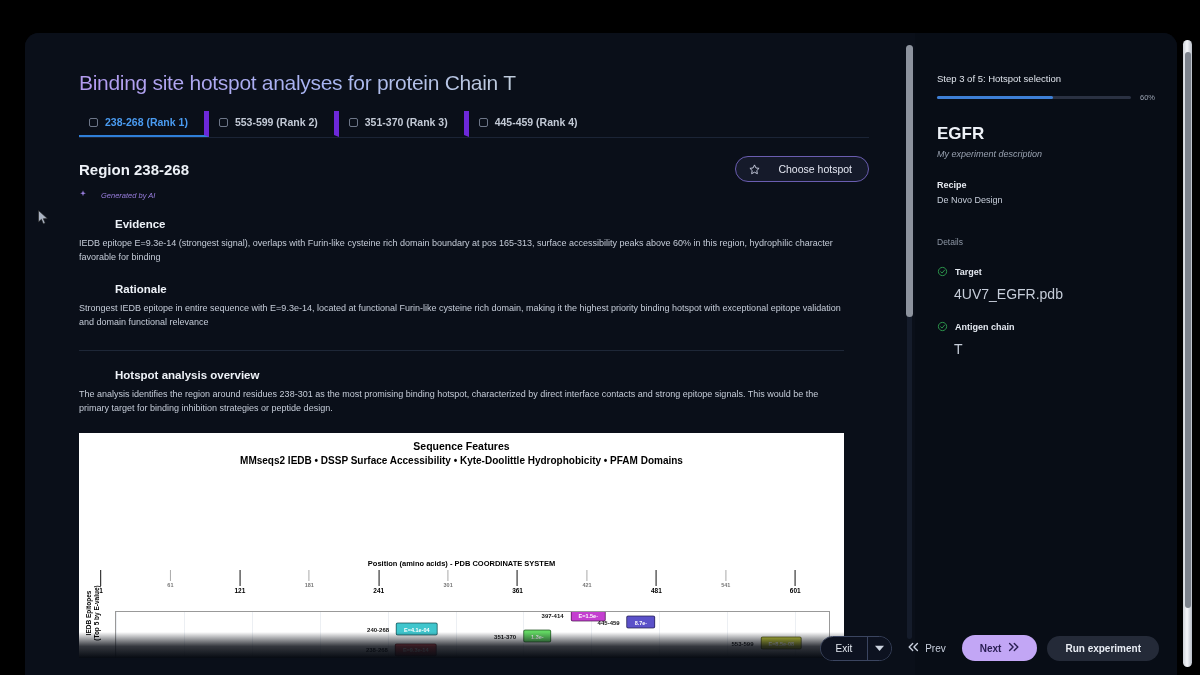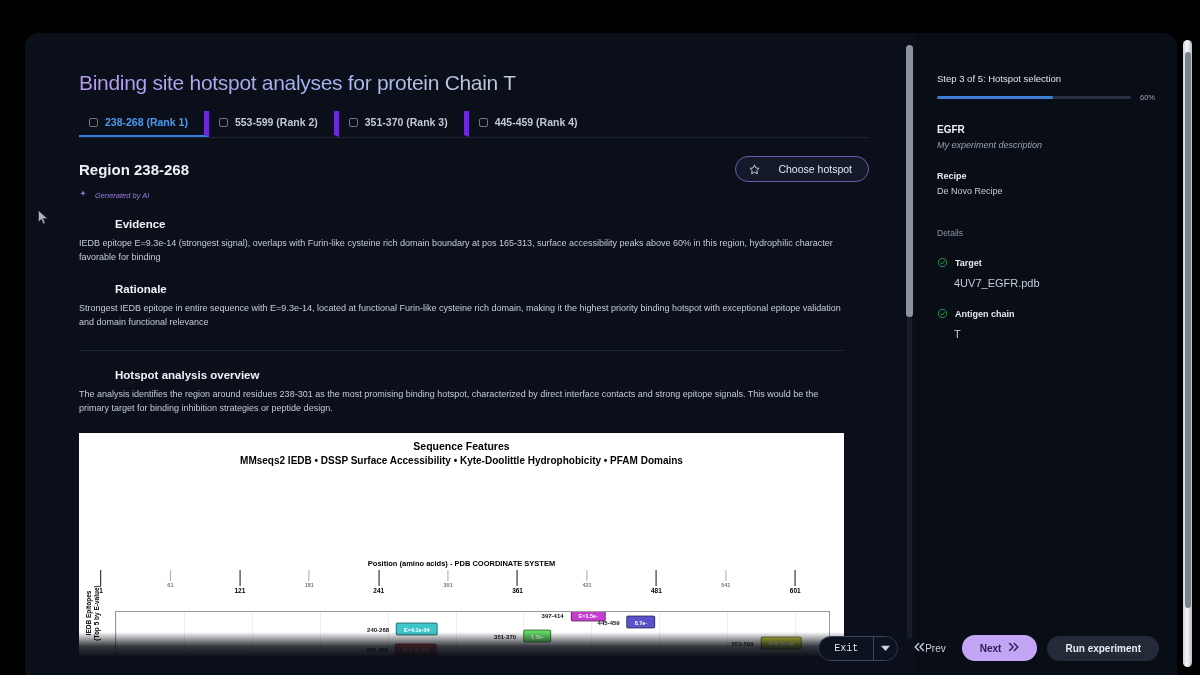--- a/index.html
+++ b/index.html
@@ -96,21 +96,21 @@
     border-radius: 16px;
     background: #151a2a;
     color: #e4e7f2;
     font-size: 10.5px;
     padding: 6px 16px 6px 13px;
     cursor: pointer;
   }
   #choose-hotspot svg { display:block; }
 
   #gen-by-ai {
-    display: flex; align-items: center; gap: 8px;
+    display: flex; align-items: center; gap: 14px;
     margin-top: 8px;
     font-size: 7.5px;
     font-style: italic;
     color: #9a7fe0;
   }
 
   .sec-head {
     font-size: 11.5px;
     font-weight: bold;
     color: #eef2f8;
@@ -233,47 +233,47 @@
     background: #080d16;
     padding: 40px 22px 0 22px;
     flex: none;
   }
   #step-label { font-size: 9.5px; color: #dfe4ec; }
   #progress-row { display: flex; align-items: center; gap: 9px; margin-top: 9px; }
   #progress-track { position: relative; flex: 1; height: 3px; border-radius: 2px; background: #2a3142; }
   #progress-fill { position: absolute; left: 0; top: 0; bottom: 0; width: 60%; border-radius: 2px; background: #3d7fd6; }
   #progress-pct { font-size: 7.5px; color: #9aa3b2; }
 
-  #exp-name { font-size: 10px; font-weight: bold; color: #eef2f8; margin-top: 22px; }
+  #exp-name { font-size: 17px; font-weight: bold; color: #eef2f8; margin-top: 22px; }
   #exp-desc { font-size: 9px; font-style: italic; color: #99a2b1; margin-top: 5px; }
   #recipe-label { font-size: 9px; font-weight: bold; color: #e6eaf1; margin-top: 21px; }
   #recipe-value { font-size: 9px; color: #c6cdd9; margin-top: 5px; }
   #details-label { font-size: 8.5px; color: #8d96a5; margin-top: 32px; }
 
   .detail-item { margin-top: 16px; }
   .detail-head { display: flex; align-items: center; gap: 7px; }
   .detail-key { font-size: 9px; font-weight: bold; color: #e4e9f1; }
-  .detail-val { font-size: 11px; color: #c6cdd9; margin-top: 5px; margin-left: 17px; }
+  .detail-val { font-size: 14px; color: #c6cdd9; margin-top: 5px; margin-left: 17px; }
 
   
   #action-bar {
     position: absolute;
     right: 18px; bottom: 14px;
     display: flex; align-items: center; gap: 10px;
     z-index: 20;
   }
   #exit-group { display: flex; align-items: stretch; border: 1px solid #3b4560; border-radius: 15px; overflow: hidden; }
-  #exit-btn { font-size: 10px; color: #e5e9f1; background: #0d1220; padding: 6px 15px; cursor: pointer; font-family: Liberation Mono, monospace; }
+  #exit-btn { font-size: 10px; color: #e5e9f1; background: #0d1220; padding: 6px 15px; cursor: pointer; }
   #exit-caret {
     display: flex; align-items: center; justify-content: center;
     width: 24px; background: #0d1220;
     border-left: 1px solid #3b4560; cursor: pointer;
     color: #cdd4e0; font-size: 7px;
   }
-  #prev-btn { display: flex; align-items: center; font-size: 10px; color: #c9d0de; background: transparent; padding: 6px 6px; cursor: pointer; }
+  #prev-btn { display: flex; align-items: center; gap: 6px; font-size: 10px; color: #c9d0de; background: transparent; padding: 6px 6px; cursor: pointer; }
   #next-btn { display: flex; align-items: center; gap: 7px; font-size: 10px; font-weight: bold; color: #2a1e52; background: #c2a6f5; border-radius: 15px; padding: 7px 18px; cursor: pointer; }
   #run-btn { font-size: 10px; font-weight: bold; color: #e8ecf3; background: #242a38; border-radius: 15px; padding: 7px 18px; cursor: pointer; }
 
   
   #outer-scrollbar {
     position: absolute;
     right: 8px; top: 40px; bottom: 8px;
     width: 9px;
     z-index: 40;
   }
@@ -471,21 +471,21 @@
         <div id="progress-track">
           <div id="progress-fill" style="width: 60%;"></div>
         </div>
         <div id="progress-pct">60%</div>
       </div>
 
       <div id="exp-name">EGFR</div>
       <div id="exp-desc">My experiment description</div>
 
       <div id="recipe-label">Recipe</div>
-      <div id="recipe-value">De Novo Recipe</div>
+      <div id="recipe-value">De Novo Design</div>
 
       <div id="details-label">Details</div>
 
       <div class="detail-item">
         <div class="detail-head">
           <span>
             <svg width="11" height="11" viewBox="0 0 24 24" fill="none" stroke="#2e9e4f" stroke-width="2">
               <circle cx="12" cy="12" r="9"></circle>
                 <polyline points="8,12.5 11,15.5 16.5,9" stroke-linecap="round" stroke-linejoin="round"></polyline>
             </svg>

